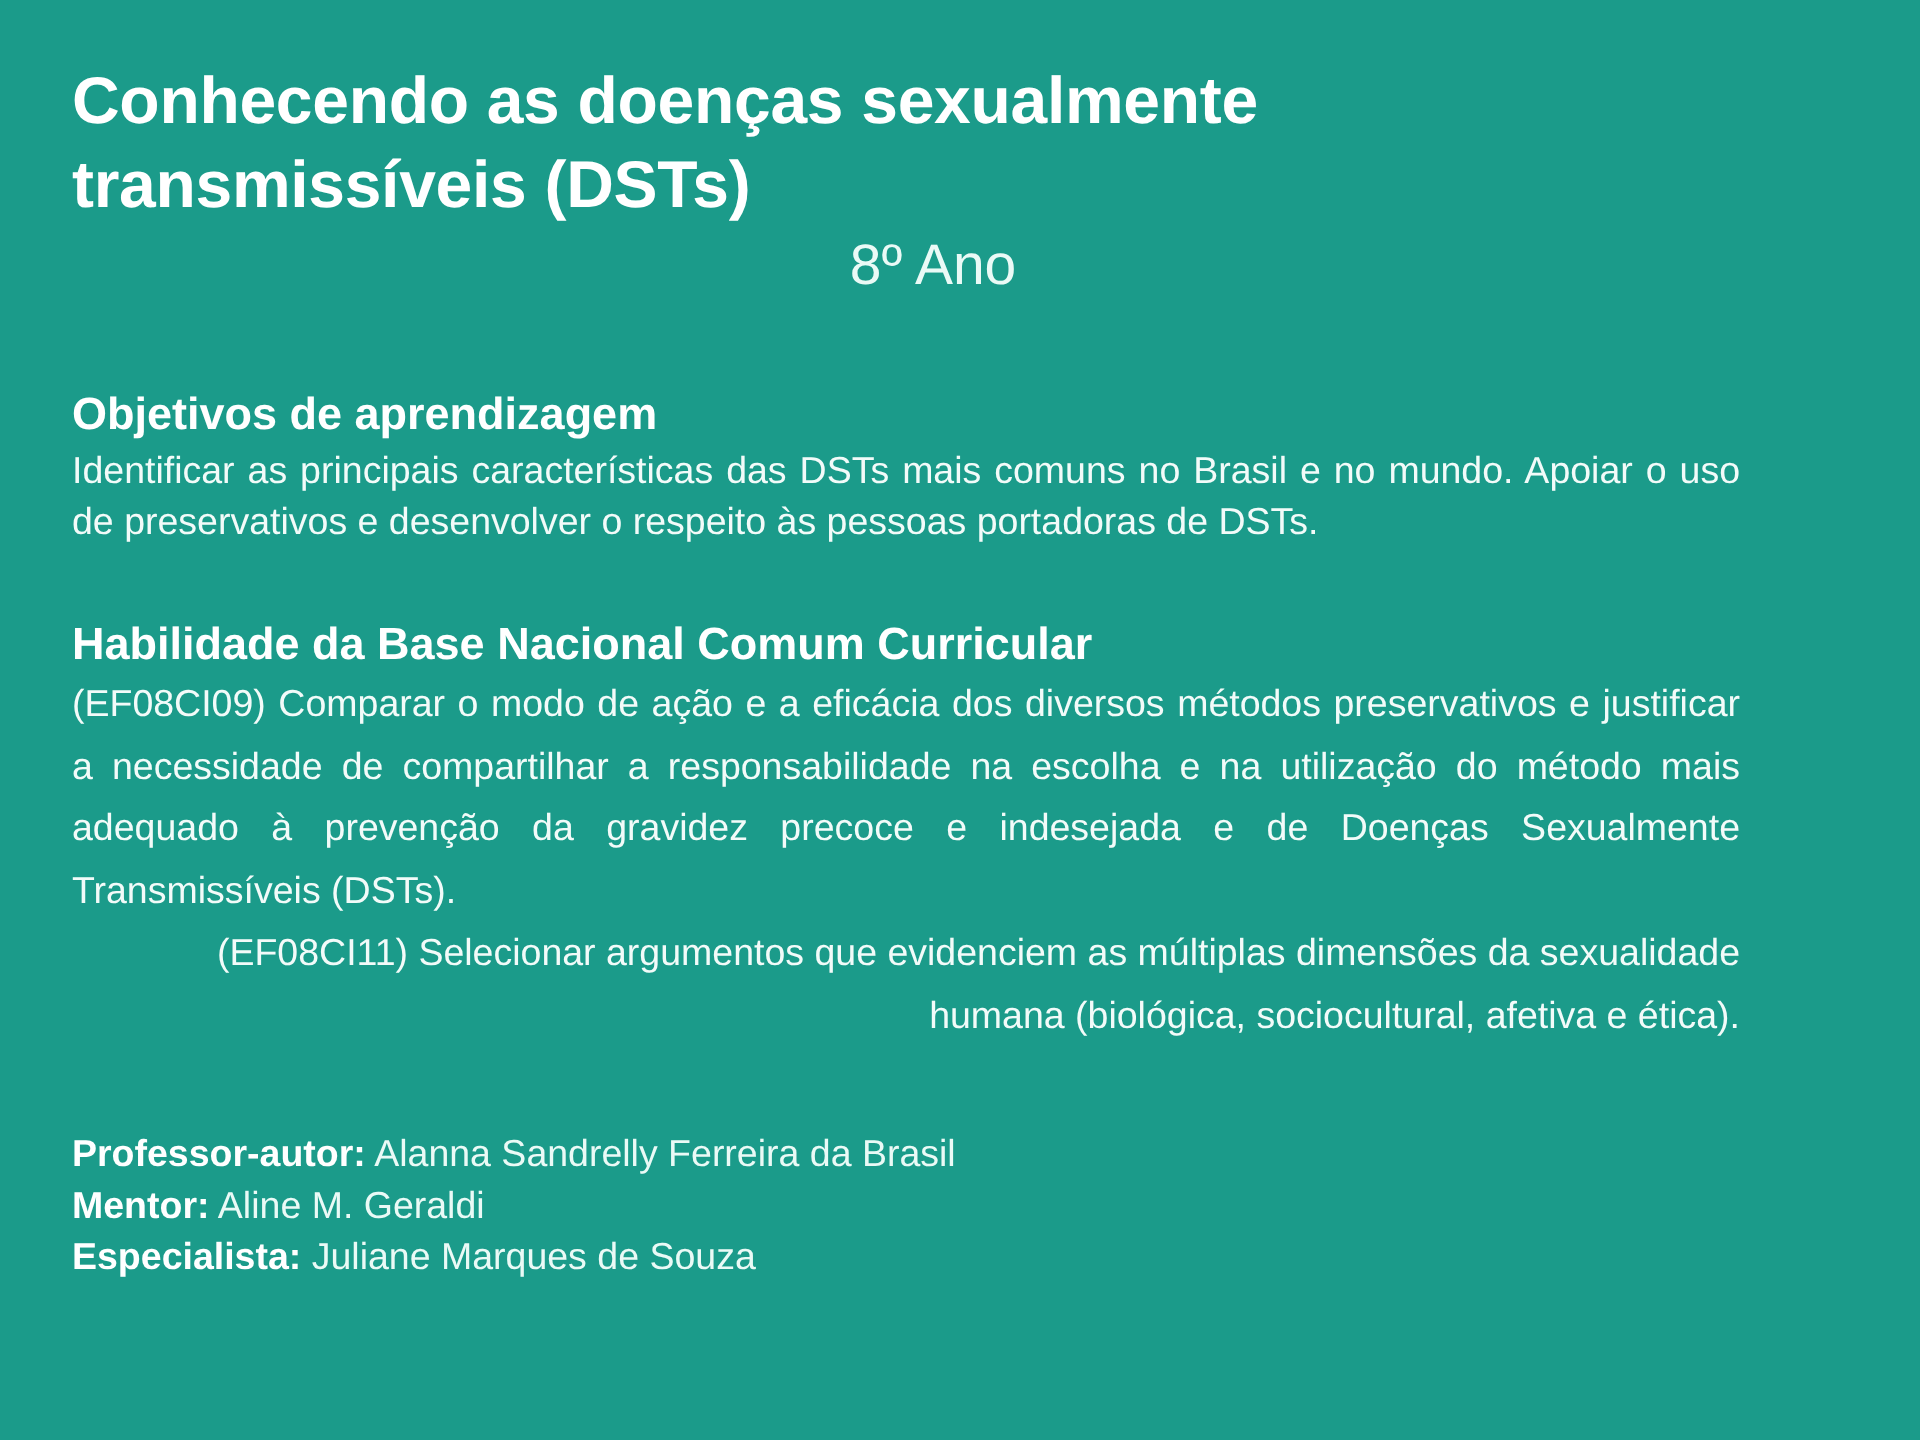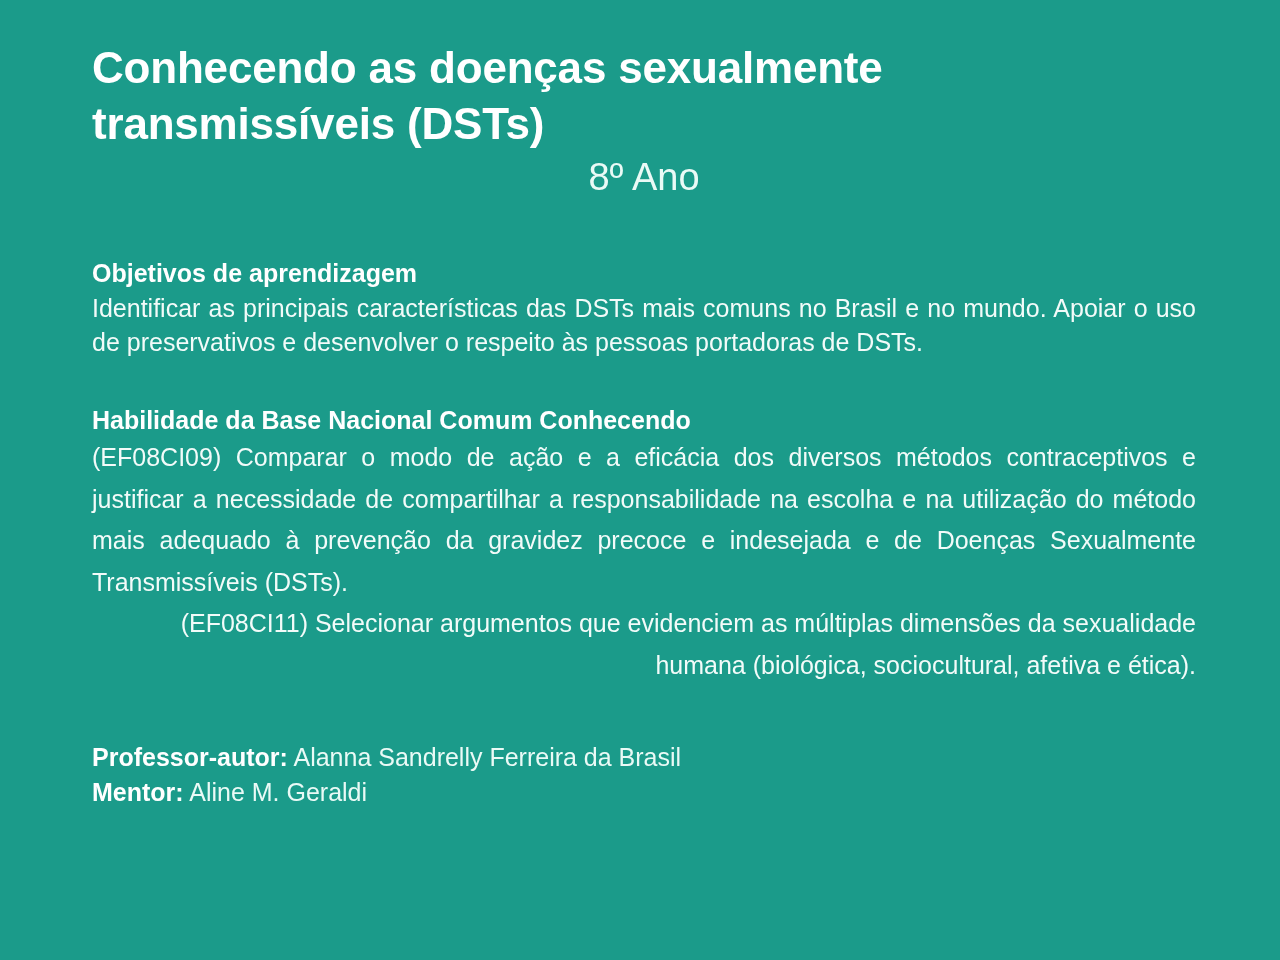--- a/index.html
+++ b/index.html
@@ -15,21 +15,21 @@
     font-family: "Liberation Sans", sans-serif;
     color: #ffffff;
     overflow: hidden;
   }
 
   .slide {
     position: relative;
     width: 1280px;
     height: 960px;
     box-sizing: border-box;
-    padding: 40px 84px 0 92px;
+    padding: 40px 84px 0 48px;
   }
 
   
   .title-block {
     margin: 0;
     padding: 0;
   }
 
   .slide-title {
     font-size: 44px;
@@ -53,21 +53,21 @@
   
   .section {
     margin-top: 60px;
   }
 
   .section.section-bncc {
     margin-top: 46px;
   }
 
   .section-heading {
-    font-size: 25px;
+    font-size: 30px;
     font-weight: 700;
     line-height: 1.18;
     color: #ffffff;
     margin: 0 0 2px 0;
   }
 
   .section-body {
     font-size: 25px;
     font-weight: 300;
     line-height: 1.38;
@@ -124,31 +124,35 @@
     <h1 class="slide-title">Conhecendo as doenças sexualmente transmissíveis (DSTs)</h1>
     <div class="slide-subtitle">8º Ano</div>
   </header>
 
   <section class="section section-objectives">
     <h2 class="section-heading">Objetivos de aprendizagem</h2>
     <div class="section-body">Identificar as principais características das DSTs mais comuns no Brasil e no mundo. Apoiar o uso de preservativos e desenvolver o respeito às pessoas portadoras de DSTs.</div>
   </section>
 
   <section class="section section-bncc">
-    <h2 class="section-heading">Habilidade da Base Nacional Comum Conhecendo</h2>
+    <h2 class="section-heading">Habilidade da Base Nacional Comum Curricular</h2>
     <div class="section-body loose">
-      <p>(EF08CI09) Comparar o modo de ação e a eficácia dos diversos métodos contraceptivos e justificar a necessidade de compartilhar a responsabilidade na escolha e na utilização do método mais adequado à prevenção da gravidez precoce e indesejada e de Doenças Sexualmente Transmissíveis (DSTs).</p>
+      <p>(EF08CI09) Comparar o modo de ação e a eficácia dos diversos métodos preservativos e justificar a necessidade de compartilhar a responsabilidade na escolha e na utilização do método mais adequado à prevenção da gravidez precoce e indesejada e de Doenças Sexualmente Transmissíveis (DSTs).</p>
       <p class="last-line">(EF08CI11) Selecionar argumentos que evidenciem as múltiplas dimensões da sexualidade humana (biológica, sociocultural, afetiva e ética).</p>
     </div>
   </section>
 
   <section class="credits">
     <div class="credit-line">
       <span class="credit-role">Professor-autor:</span>
       <span class="credit-name">Alanna Sandrelly Ferreira da Brasil</span>
     </div>
     <div class="credit-line">
       <span class="credit-role">Mentor:</span>
       <span class="credit-name">Aline M. Geraldi</span>
     </div>
+    <div class="credit-line">
+      <span class="credit-role">Especialista:</span>
+      <span class="credit-name">Juliane Marques de Souza</span>
+    </div>
   </section>
 
 </div>
 
 </body></html>

